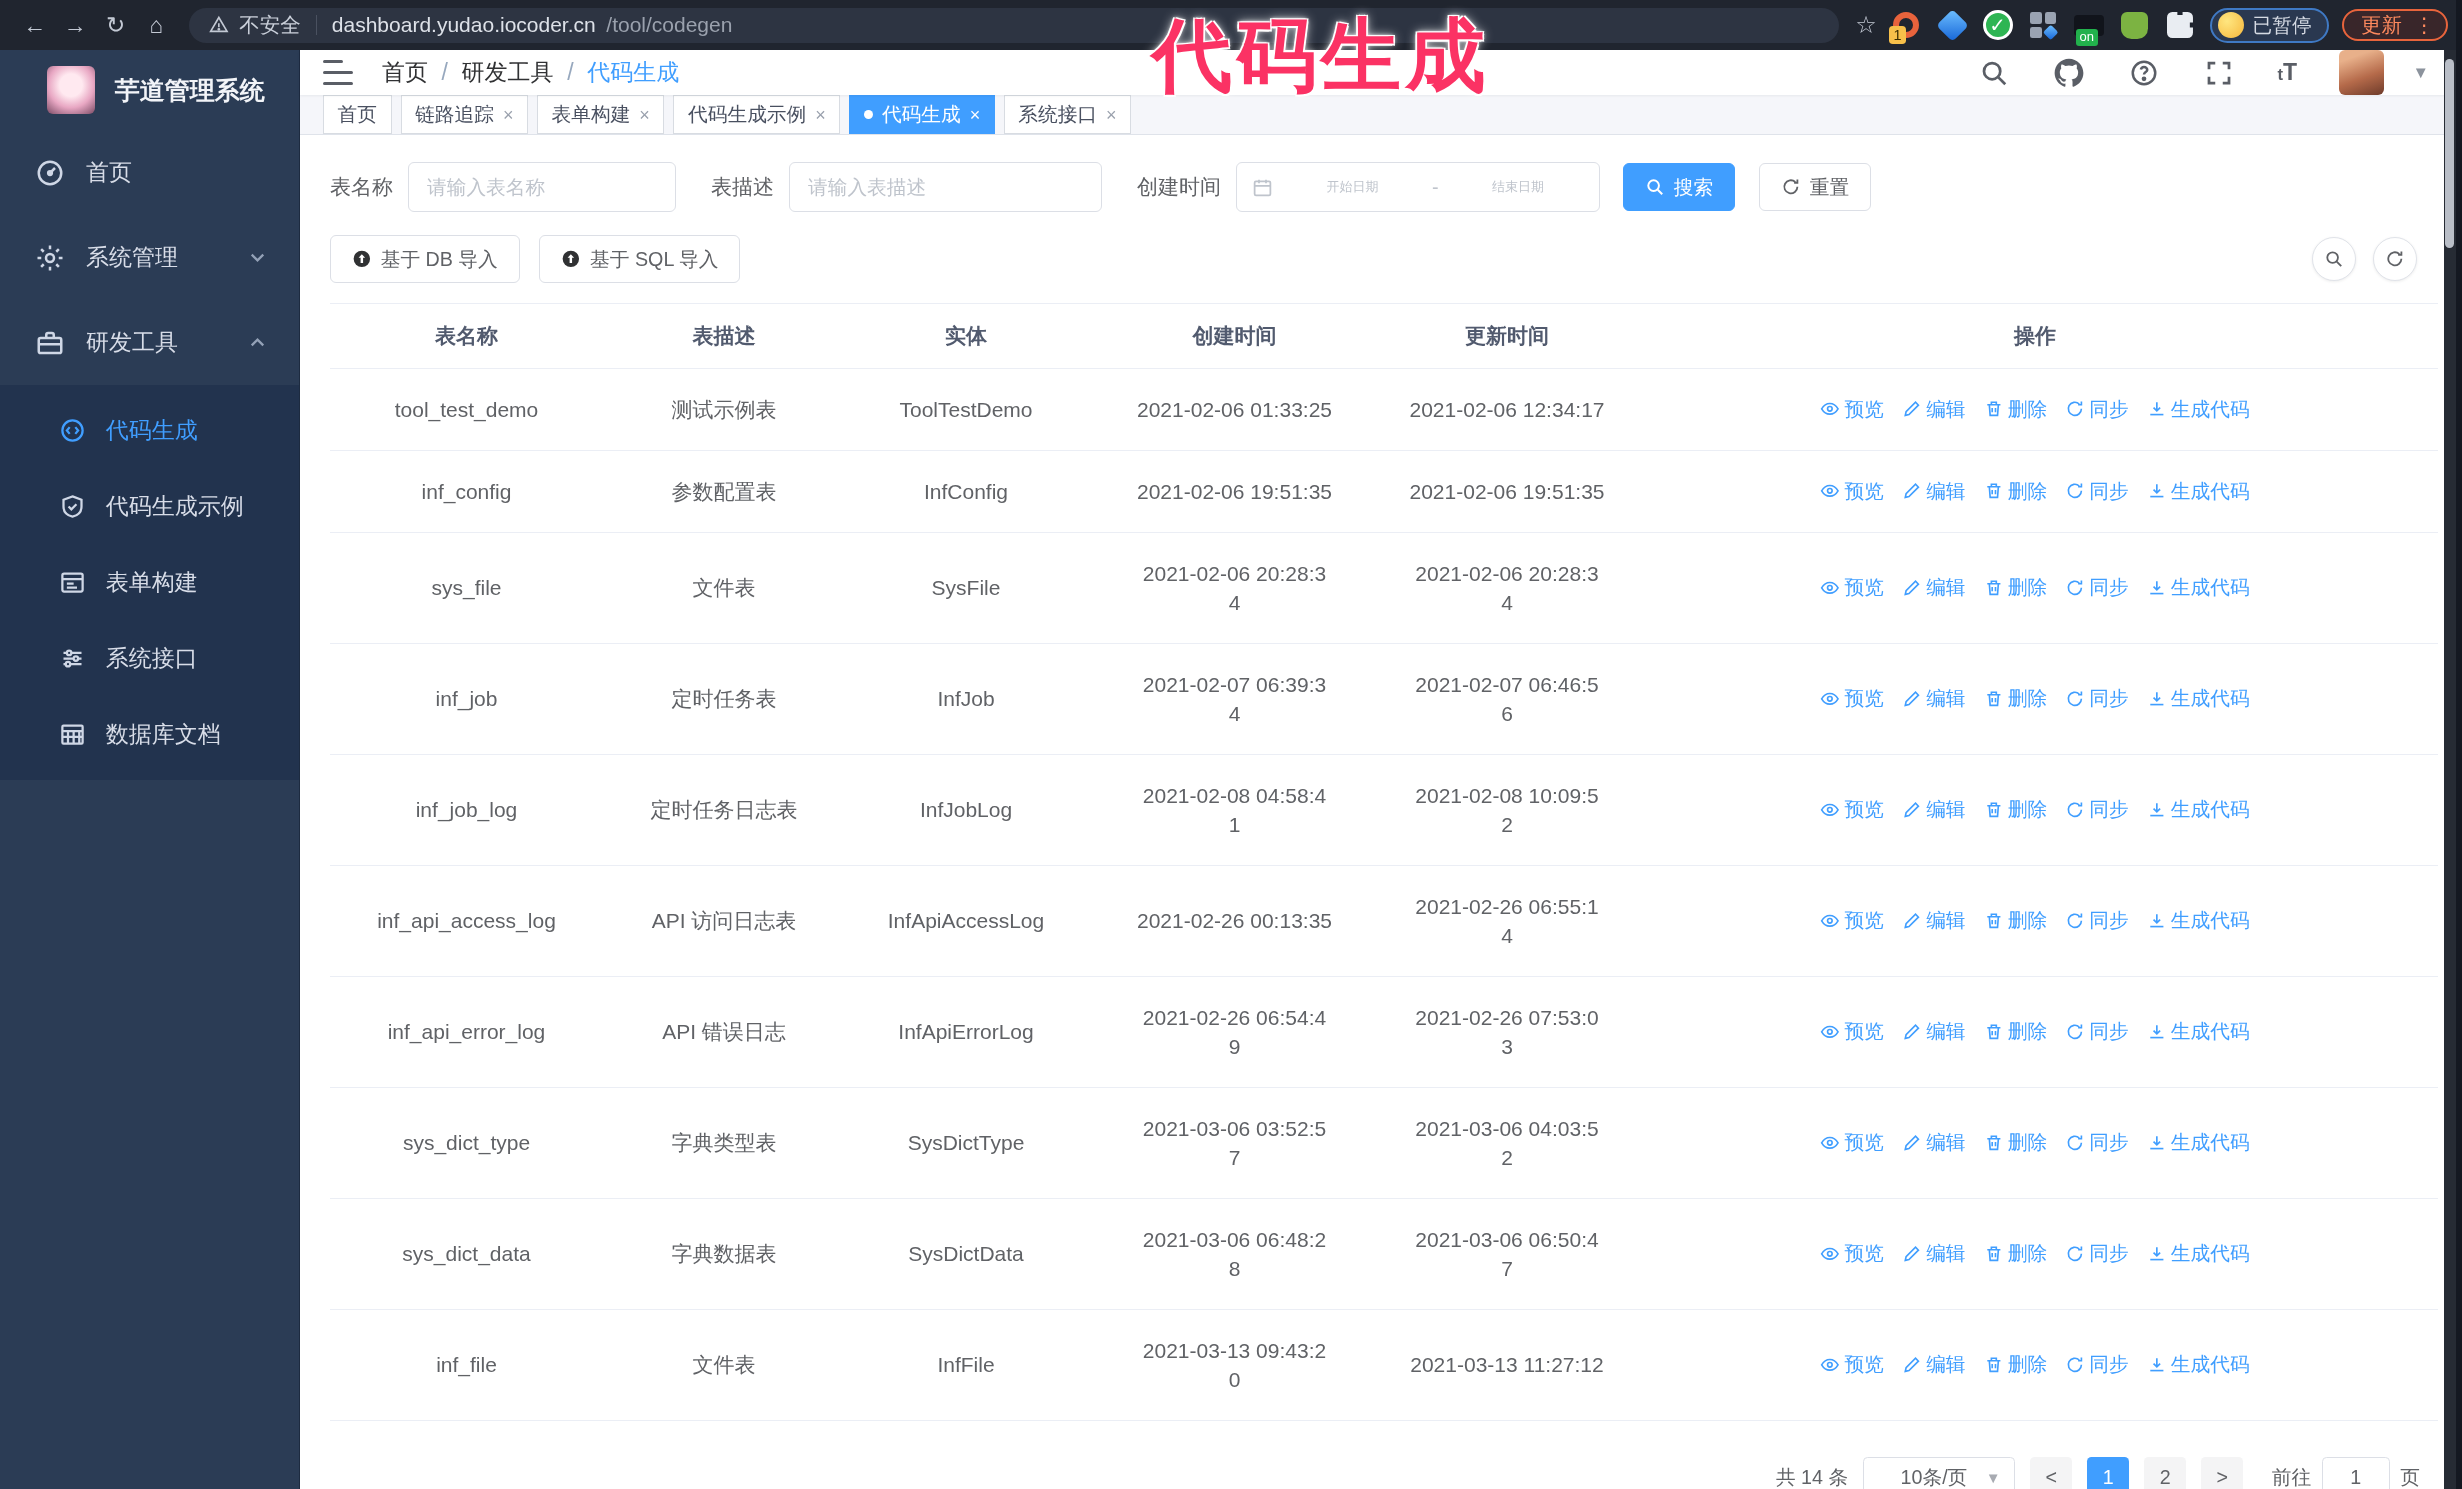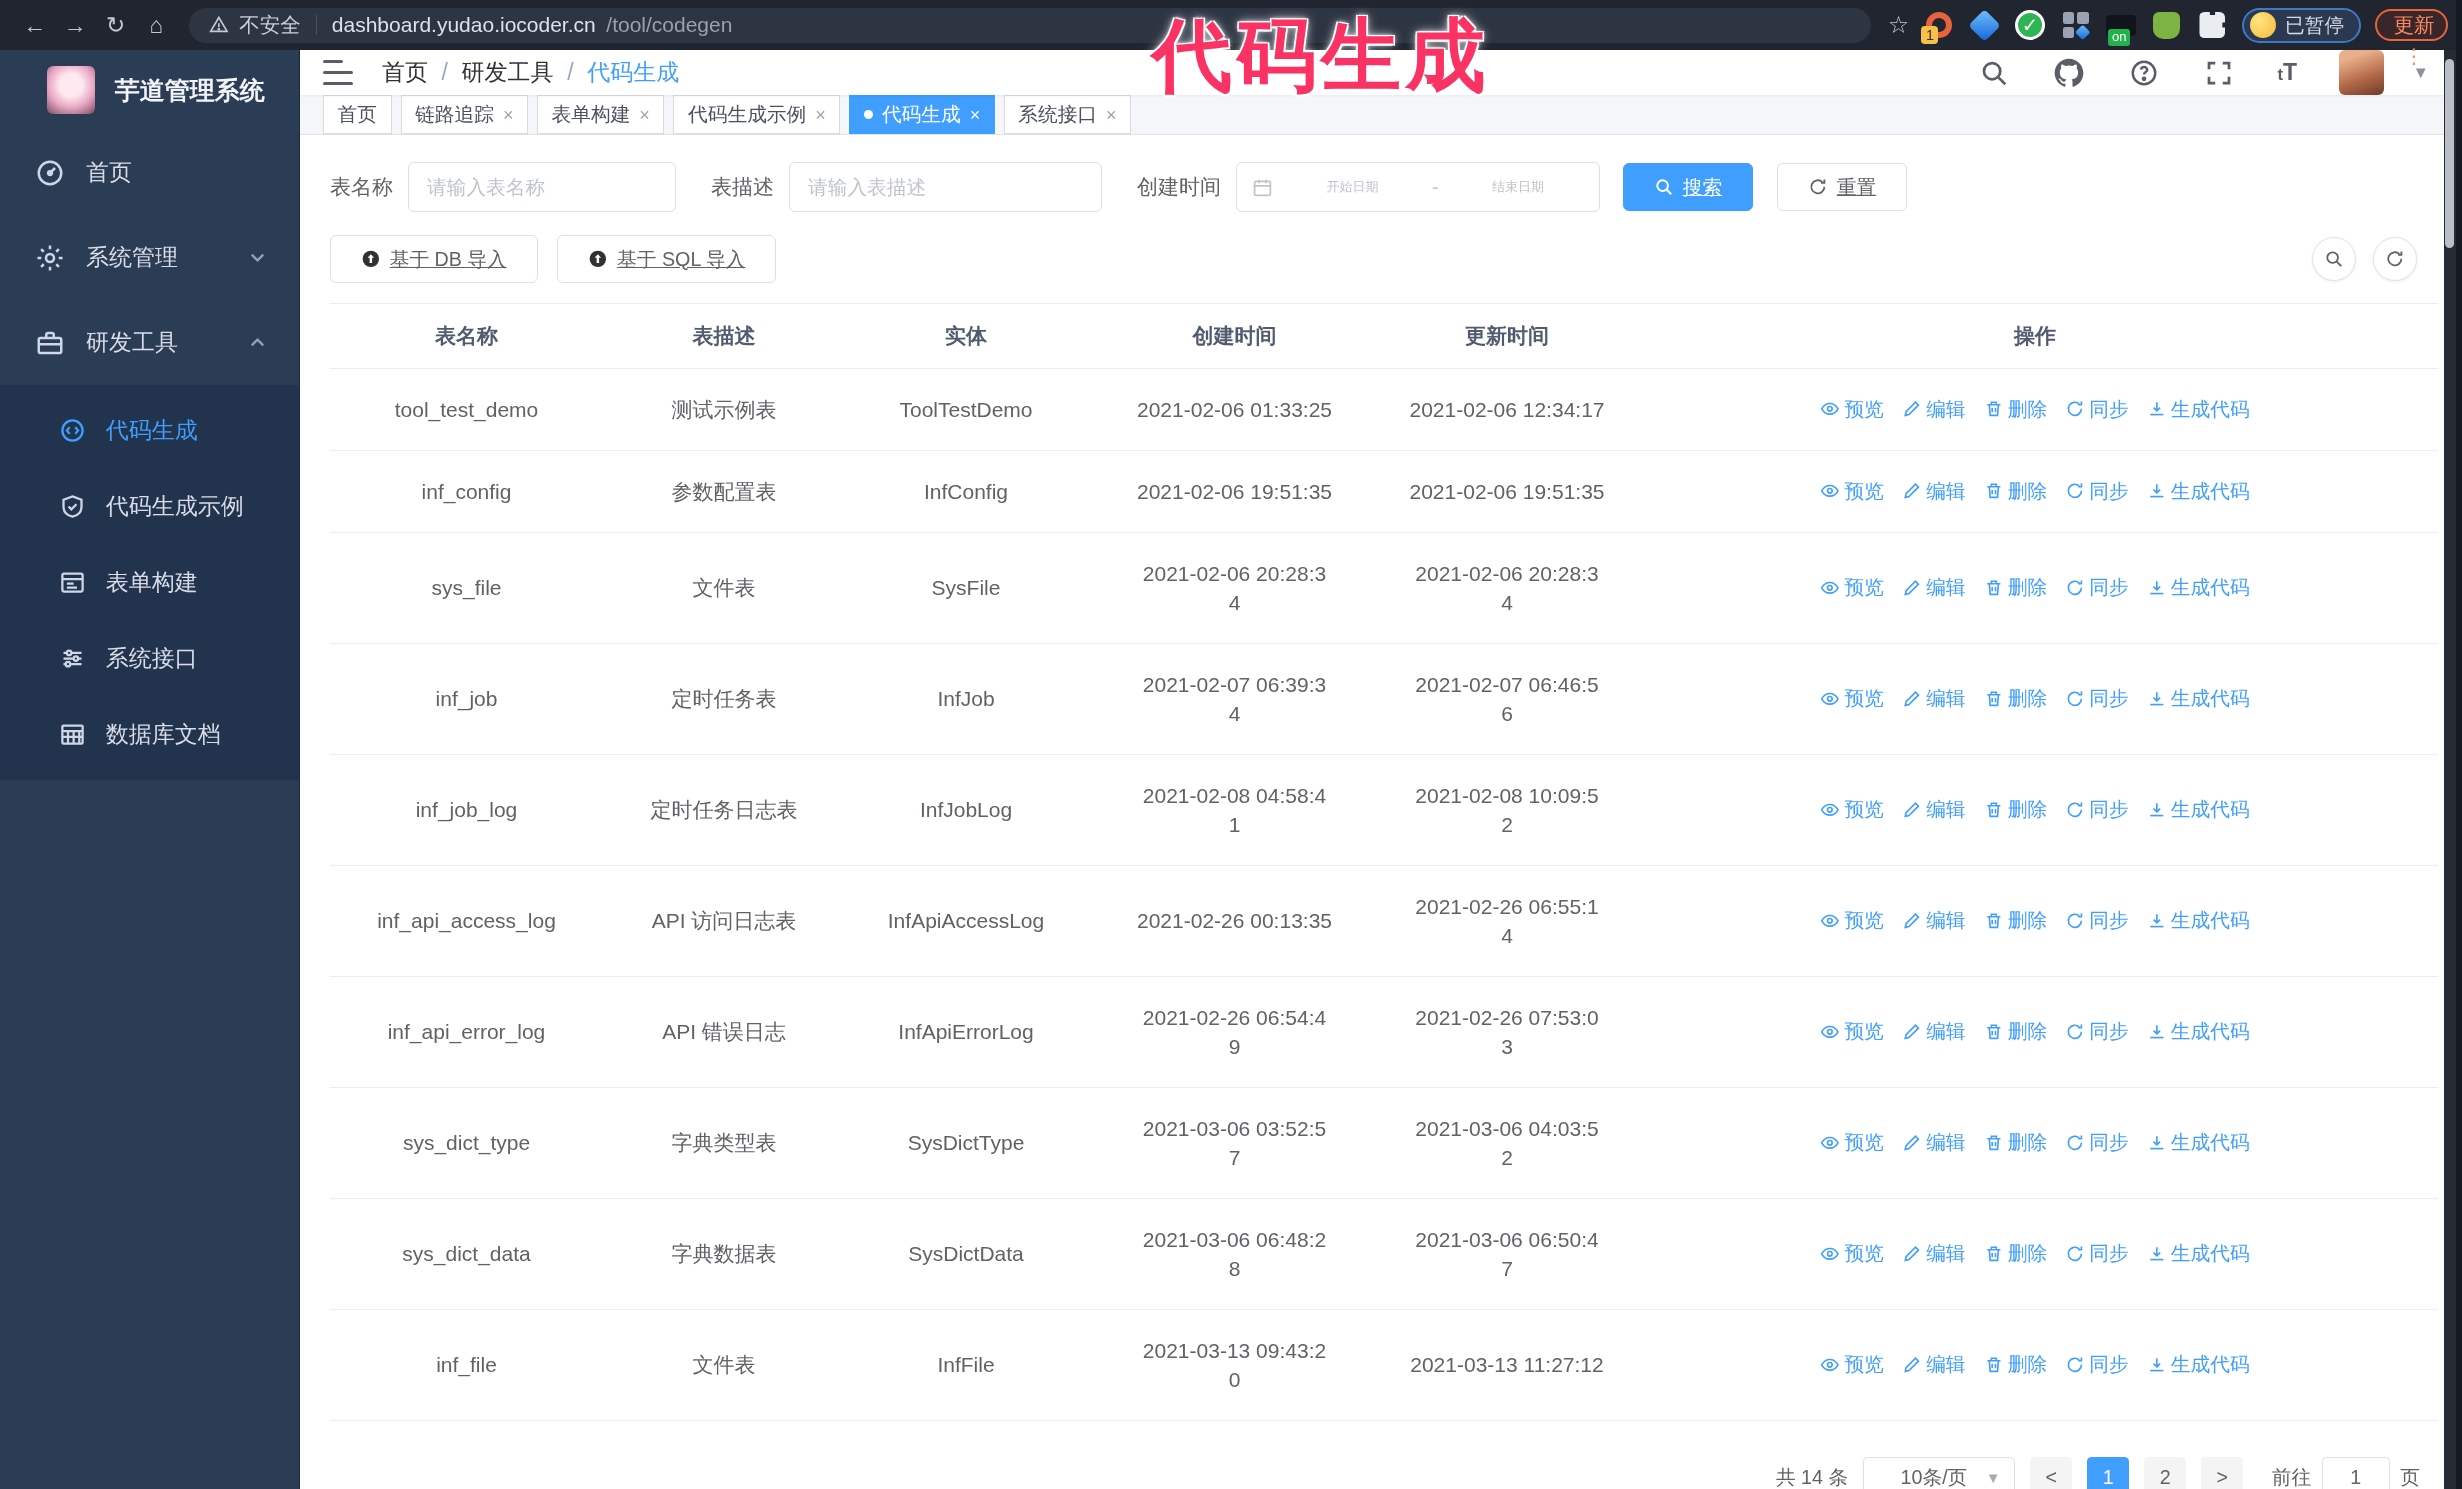--- a/index.html
+++ b/index.html
@@ -24,21 +24,21 @@
   .ext-grid { display:grid; grid-template-columns:11.4px 11.4px; grid-gap:3px; }
   .ext-grid i { width:11.4px; height:11.4px; background:#9aa3b2; border-radius:2.3px; }
   .ext-grid .gem2 { background:linear-gradient(135deg,#6fc0ff,#1565d8); transform:rotate(45deg); }
   .ext-dark { width:30px; height:21px; background:#11141b; border-radius:3.8px; }
   .ext-on { position:absolute; bottom:-4.5px; left:3px; background:#22b14c; color:#fff; font-size:13px; line-height:16.7px; padding:0 3.8px; border-radius:3px; }
   .ext-green { width:27px; height:27px; background:#7cb342; border-radius:6px 6px 10.6px 10.6px; }
   .ext-puzzle { width:26px; height:26px; background:#e9edf2; border-radius:5.3px; clip-path:polygon(0 0,40% 0,40% 12%,60% 12%,60% 0,100% 0,100% 40%,88% 40%,88% 60%,100% 60%,100% 100%,0 100%); }
   .profile-pill { display:flex; align-items:center; gap:9px; border:2.3px solid #3f79c4; background:#2a3850; border-radius:18px; height:35px; padding:0 15px 0 6px; }
   .emoji-face { width:26px; height:26px; background:radial-gradient(circle at 35% 35%,#ffe680,#f6b73c); border-radius:50%; }
   .profile-pill span { color:#d5dae3; font-size:19.7px; }
-  .update-pill { display:flex; align-items:center; gap:12px; border:2.3px solid #e8643c; background:#39262a; border-radius:18px; height:32px; padding:0 12px 0 16.7px;flex-direction:column; }
+  .update-pill { display:flex; align-items:center; gap:12px; border:2.3px solid #e8643c; background:#39262a; border-radius:18px; height:32px; padding:0 12px 0 16.7px; }
   .update-pill span { color:#ff8a5e; font-size:20.5px; }
   .vdots { color:#ff8a5e; font-size:19.7px; letter-spacing:0; line-height:10.6px; }
 
   
   .app { display:flex; height:1440px; }
 
   
   .sidebar { width:299px; background:#2b3c55; flex-shrink:0; color:#d8dde8; }
   .logo-row { height:80px; display:flex; align-items:center; padding-left:47px; gap:19.7px; }
   .logo-img { width:48px; height:48px; border-radius:6px; background:radial-gradient(circle at 50% 40%,#ffe9f0 30%,#e8a7c3 60%,#7a4a64); flex-shrink:0; }
@@ -85,21 +85,21 @@
   .filter-row { display:flex; align-items:center; }
   .flabel { font-size:21px; color:#606266; margin-right:15px; white-space:nowrap; }
   .finput { height:50px; border:0.8px solid #dcdfe6; border-radius:6px; padding:0 18px; font-size:19.7px; color:#606266; background:#fff; }
   .finput::placeholder { color:#bfc4cc; }
   .w-name { width:268px; margin-right:35px; }
   .w-desc { width:313px; margin-right:35px; }
   .daterange { width:364px; height:50px; border:0.8px solid #dcdfe6; border-radius:6px; display:flex; align-items:center; padding:0 15px; gap:13.6px; margin-right:23px; }
   .daterange .cal { width:21px; height:21px; color:#bfc4cc; flex-shrink:0; }
   .dr-text { font-size:13px; color:#bfc4cc; flex:1; text-align:center; }
   .dr-sep { font-size:19.7px; color:#bfc4cc; }
-  .btn { height:48px; border-radius:6px; border:0.8px solid #dcdfe6; background:#fff; font-size:19.7px; color:#606266; display:inline-flex; align-items:center; gap:9px; padding:0 30px; cursor:pointer;text-decoration:underline; }
+  .btn { height:48px; border-radius:6px; border:0.8px solid #dcdfe6; background:#fff; font-size:19.7px; color:#606266; display:inline-flex; align-items:center; gap:9px; padding:0 21px; cursor:pointer; }
   .btn svg { width:19.7px; height:19.7px; }
   .btn.primary { background:#409eff; border-color:#409eff; color:#fff; margin-right:24px; }
   .toolbar-row { display:flex; align-items:center; margin-top:23px; }
   .toolbar-row .btn { margin-right:19.7px; }
   .toolbar-row .btn svg { color:#303133; }
   .tool-circles { margin-left:auto; display:flex; gap:16.7px; margin-right:21px; }
   .circle-btn { width:44px; height:44px; border-radius:50%; border:0.8px solid #e0e3e9; background:#fff; box-shadow:0 0.8px 3px rgba(0,0,0,.08); display:flex; align-items:center; justify-content:center; color:#606266; cursor:pointer; }
   .circle-btn svg { width:19.7px; height:19.7px; }
 
   

